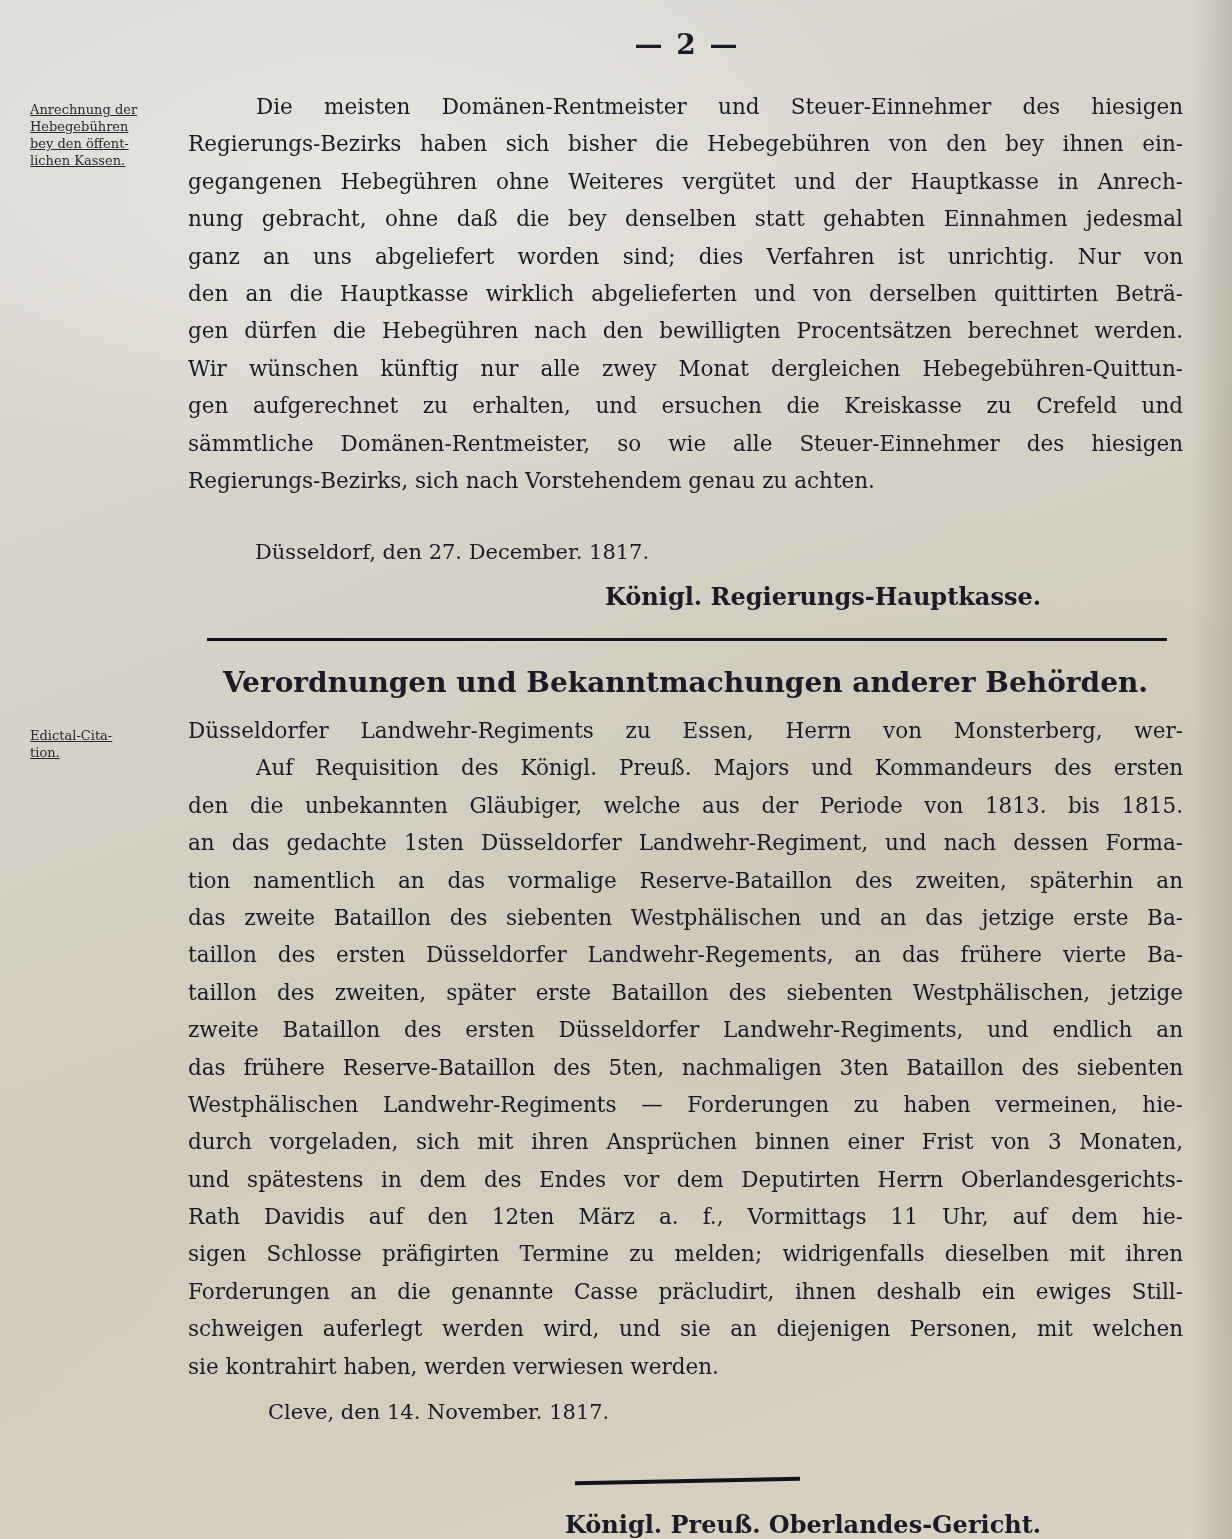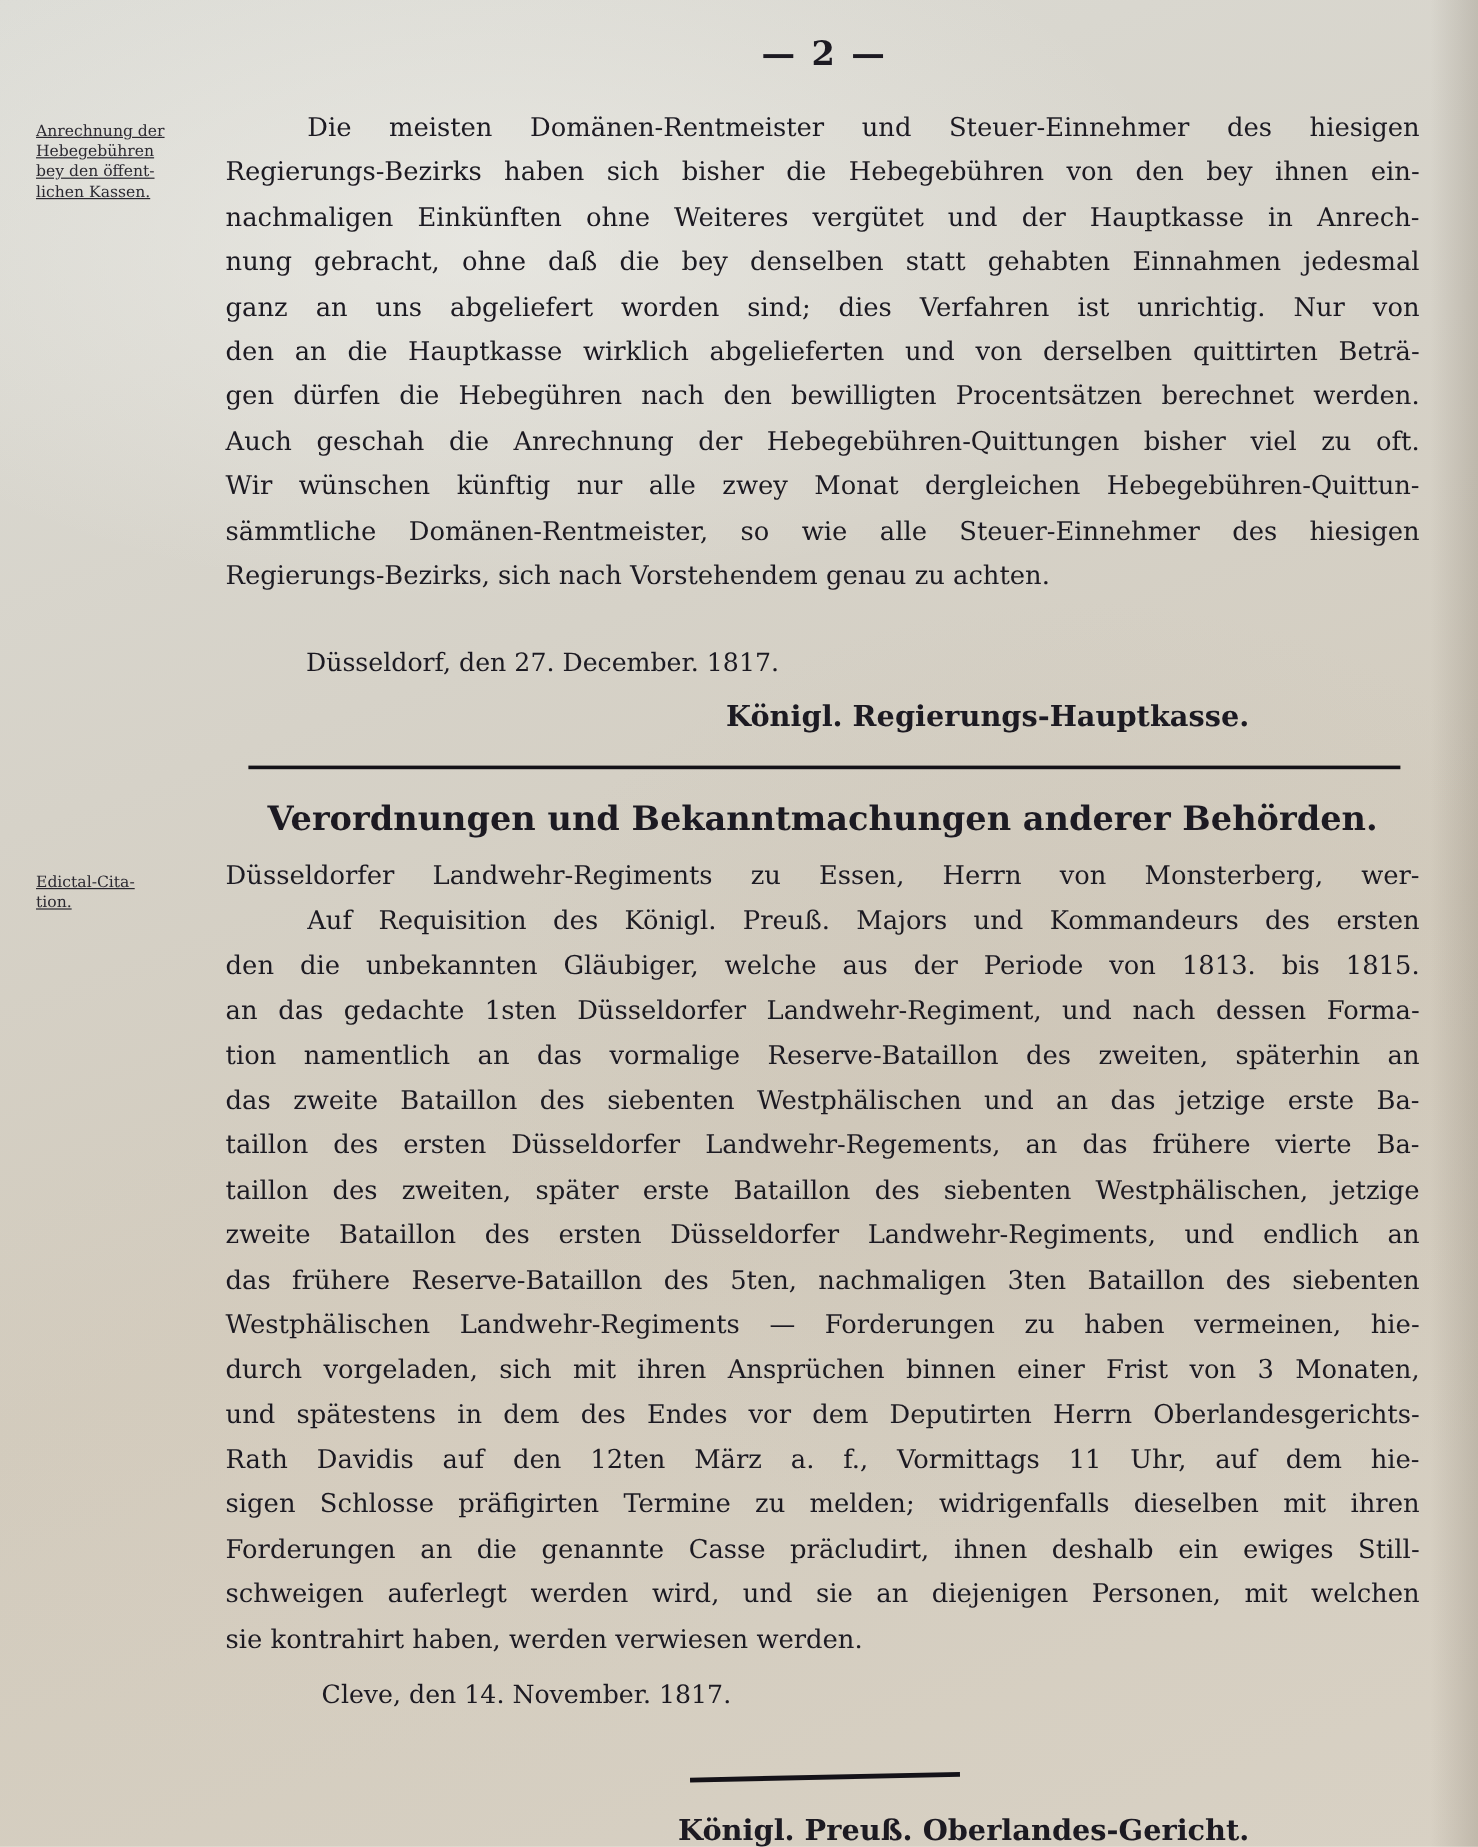--- a/index.html
+++ b/index.html
@@ -54,27 +54,27 @@
   <div class="margin-note" style="top:101px;">
     <div>Anrechnung der</div>
     <div>Hebegebühren</div>
     <div>bey den öffent-</div>
     <div>lichen Kassen.</div>
   </div>
 
   <div class="block" style="top:88px;">
     <span class="line indent">Die meisten Domänen-Rentmeister und Steuer-Einnehmer des hiesigen</span>
     <span class="line">Regierungs-Bezirks haben sich bisher die Hebegebühren von den bey ihnen ein-</span>
-    <span class="line">nachmaligen Einkünften ohne Weiteres vergütet und der Hauptkasse in Anrech-</span>
+    <span class="line">gegangenen Hebegühren ohne Weiteres vergütet und der Hauptkasse in Anrech-</span>
     <span class="line">nung gebracht, ohne daß die bey denselben statt gehabten Einnahmen jedesmal</span>
     <span class="line">ganz an uns abgeliefert worden sind; dies Verfahren ist unrichtig. Nur von</span>
     <span class="line">den an die Hauptkasse wirklich abgelieferten und von derselben quittirten Beträ-</span>
     <span class="line">gen dürfen die Hebegühren nach den bewilligten Procentsätzen berechnet werden.</span>
-    <span class="line">Auch geschah die Anrechnung der Hebegebühren-Quittungen bisher viel zu oft.</span>
     <span class="line">Wir wünschen künftig nur alle zwey Monat dergleichen Hebegebühren-Quittun-</span>
+    <span class="line">gen aufgerechnet zu erhalten, und ersuchen die Kreiskasse zu Crefeld und</span>
     <span class="line">sämmtliche Domänen-Rentmeister, so wie alle Steuer-Einnehmer des hiesigen</span>
     <span class="line last">Regierungs-Bezirks, sich nach Vorstehendem genau zu achten.</span>
   </div>
 
   <div class="dateline" style="left:255px; top:540px;">Düsseldorf, den 27. December. 1817.</div>
   <div class="signature" style="left:605px; top:582px;">Königl. Regierungs-Hauptkasse.</div>
 
   <div class="rule" style="left:207px; top:638px; width:960px; height:3px;"></div>
 
   <div class="heading" style="top:666px;">Verordnungen und Bekanntmachungen anderer Behörden.</div>

